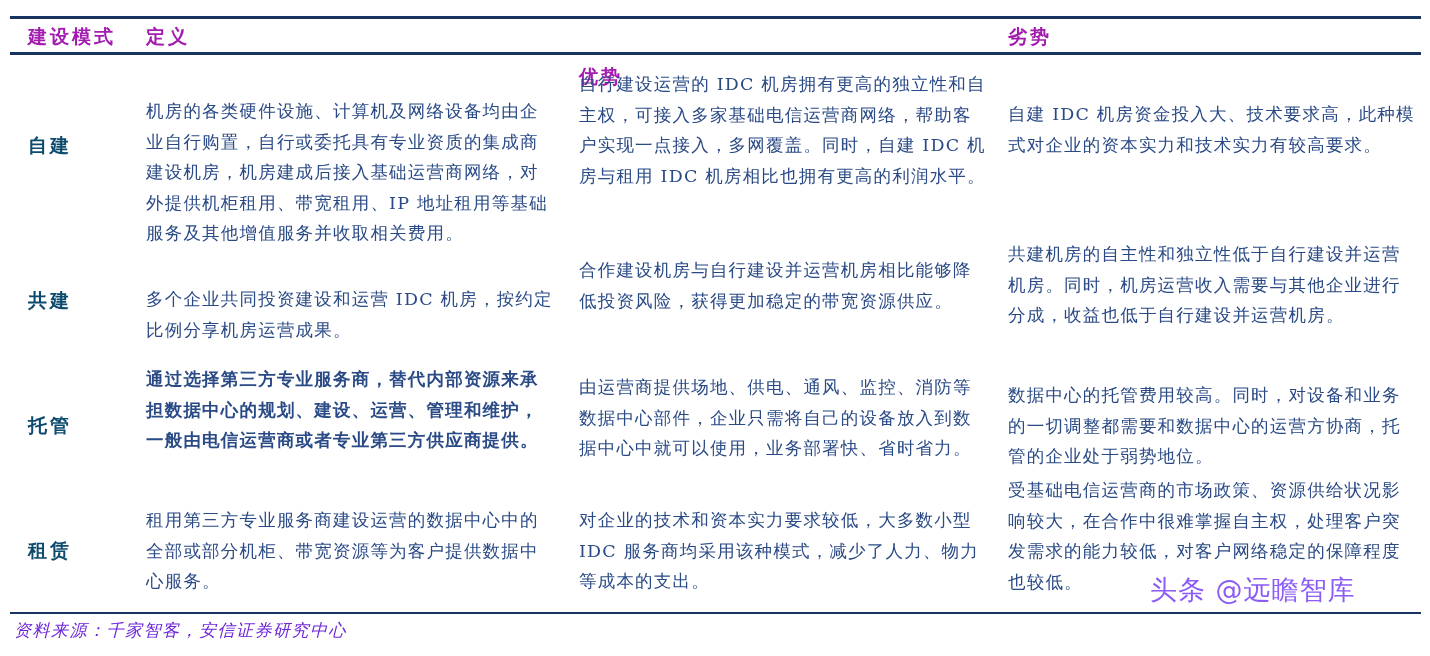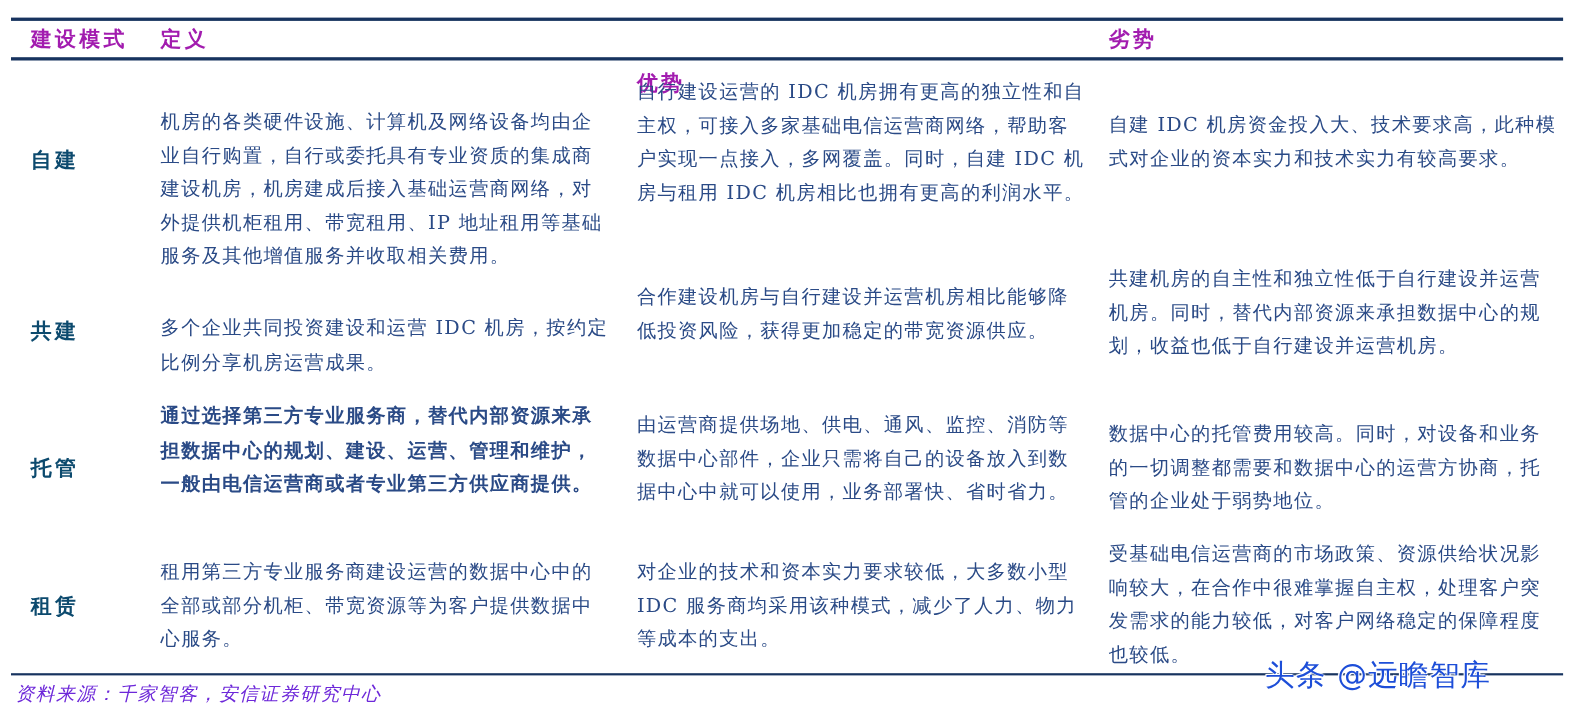--- a/index.html
+++ b/index.html
@@ -14,22 +14,22 @@
   .row { position: absolute; left: 0; width: 1430px; }
   .mode { position: absolute; left: 28px; font-weight: bold; font-size: 19px; color: #0c4a6e;
           letter-spacing: 3px; }
   .cell { position: absolute; font-size: 17.5px; line-height: 30.5px; color: #2a4a86;
           letter-spacing: 1.2px; }
   .c-def { left: 146px; width: 410px; }
   .c-adv { left: 579px; width: 410px; }
   .c-dis { left: 1008px; width: 410px; }
   .source { position: absolute; left: 14px; top: 619px; font-size: 17px; font-style: italic;
             color: #6d28d9; letter-spacing: 1.5px; }
-  .watermark { position: absolute; left: 1150px; top: 596px; font-family: "DejaVu Sans", sans-serif;
-               font-size: 27px; color: #1d4ed8; letter-spacing: 1px;
+  .watermark { position: absolute; left: 1150px; top: 572px; font-family: "DejaVu Sans", sans-serif;
+               font-size: 27px; color: #8b5cf6; letter-spacing: 1px;
                text-shadow: 0 0 2px #fff, 0 0 2px #fff, 1px 1px 0 #fff, -1px -1px 0 #fff; }
 </style>
 </head>
 <body>
 
 <div class="rule top"></div>
 <div class="hdr" style="left:28px;">建设模式</div>
 <div class="hdr" style="left:146px;">定义</div>
 <div class="hdr" style="left:579px;margin-top:40px;">优势</div>
 <div class="hdr" style="left:1008px;">劣势</div>
@@ -39,32 +39,32 @@
   <div class="mode" style="top:133px;">自建</div>
   <div class="cell c-def" style="top:56px;margin-top:40px;">机房的各类硬件设施、计算机及网络设备均由企业自行购置，自行或委托具有专业资质的集成商建设机房，机房建成后接入基础运营商网络，对外提供机柜租用、带宽租用、IP 地址租用等基础服务及其他增值服务并收取相关费用。</div>
   <div class="cell c-adv" style="top:69px;">自行建设运营的 IDC 机房拥有更高的独立性和自主权，可接入多家基础电信运营商网络，帮助客户实现一点接入，多网覆盖。同时，自建 IDC 机房与租用 IDC 机房相比也拥有更高的利润水平。</div>
   <div class="cell c-dis" style="top:99px;">自建 IDC 机房资金投入大、技术要求高，此种模式对企业的资本实力和技术实力有较高要求。</div>
 </div>
 
 <div class="row">
   <div class="mode" style="top:288px;">共建</div>
   <div class="cell c-def" style="top:284px;">多个企业共同投资建设和运营 IDC 机房，按约定比例分享机房运营成果。</div>
   <div class="cell c-adv" style="top:255px;">合作建设机房与自行建设并运营机房相比能够降低投资风险，获得更加稳定的带宽资源供应。</div>
-  <div class="cell c-dis" style="top:239px;">共建机房的自主性和独立性低于自行建设并运营机房。同时，替代内部资源来承担数据中心的规划，收益也低于自行建设并运营机房。</div>
+  <div class="cell c-dis" style="top:239px;">共建机房的自主性和独立性低于自行建设并运营机房。同时，机房运营收入需要与其他企业进行分成，收益也低于自行建设并运营机房。</div>
 </div>
 
 <div class="row">
   <div class="mode" style="top:413px;">托管</div>
   <div class="cell c-def" style="top:364px;font-weight:bold;">通过选择第三方专业服务商，替代内部资源来承担数据中心的规划、建设、运营、管理和维护，一般由电信运营商或者专业第三方供应商提供。</div>
   <div class="cell c-adv" style="top:372px;">由运营商提供场地、供电、通风、监控、消防等数据中心部件，企业只需将自己的设备放入到数据中心中就可以使用，业务部署快、省时省力。</div>
   <div class="cell c-dis" style="top:380px;">数据中心的托管费用较高。同时，对设备和业务的一切调整都需要和数据中心的运营方协商，托管的企业处于弱势地位。</div>
 </div>
 
 <div class="row">
   <div class="mode" style="top:538px;">租赁</div>
   <div class="cell c-def" style="top:505px;">租用第三方专业服务商建设运营的数据中心中的全部或部分机柜、带宽资源等为客户提供数据中心服务。</div>
   <div class="cell c-adv" style="top:505px;">对企业的技术和资本实力要求较低，大多数小型 IDC 服务商均采用该种模式，减少了人力、物力等成本的支出。</div>
-  <div class="cell c-dis" style="top:489px;">受基础电信运营商的市场政策、资源供给状况影响较大，在合作中很难掌握自主权，处理客户突发需求的能力较低，对客户网络稳定的保障程度也较低。</div>
+  <div class="cell c-dis" style="top:475px;">受基础电信运营商的市场政策、资源供给状况影响较大，在合作中很难掌握自主权，处理客户突发需求的能力较低，对客户网络稳定的保障程度也较低。</div>
 </div>
 
 <div class="rule bottom"></div>
 <div class="source">资料来源：千家智客，安信证券研究中心</div>
 <div class="watermark">头条 @远瞻智库</div>
 
 </body></html>

